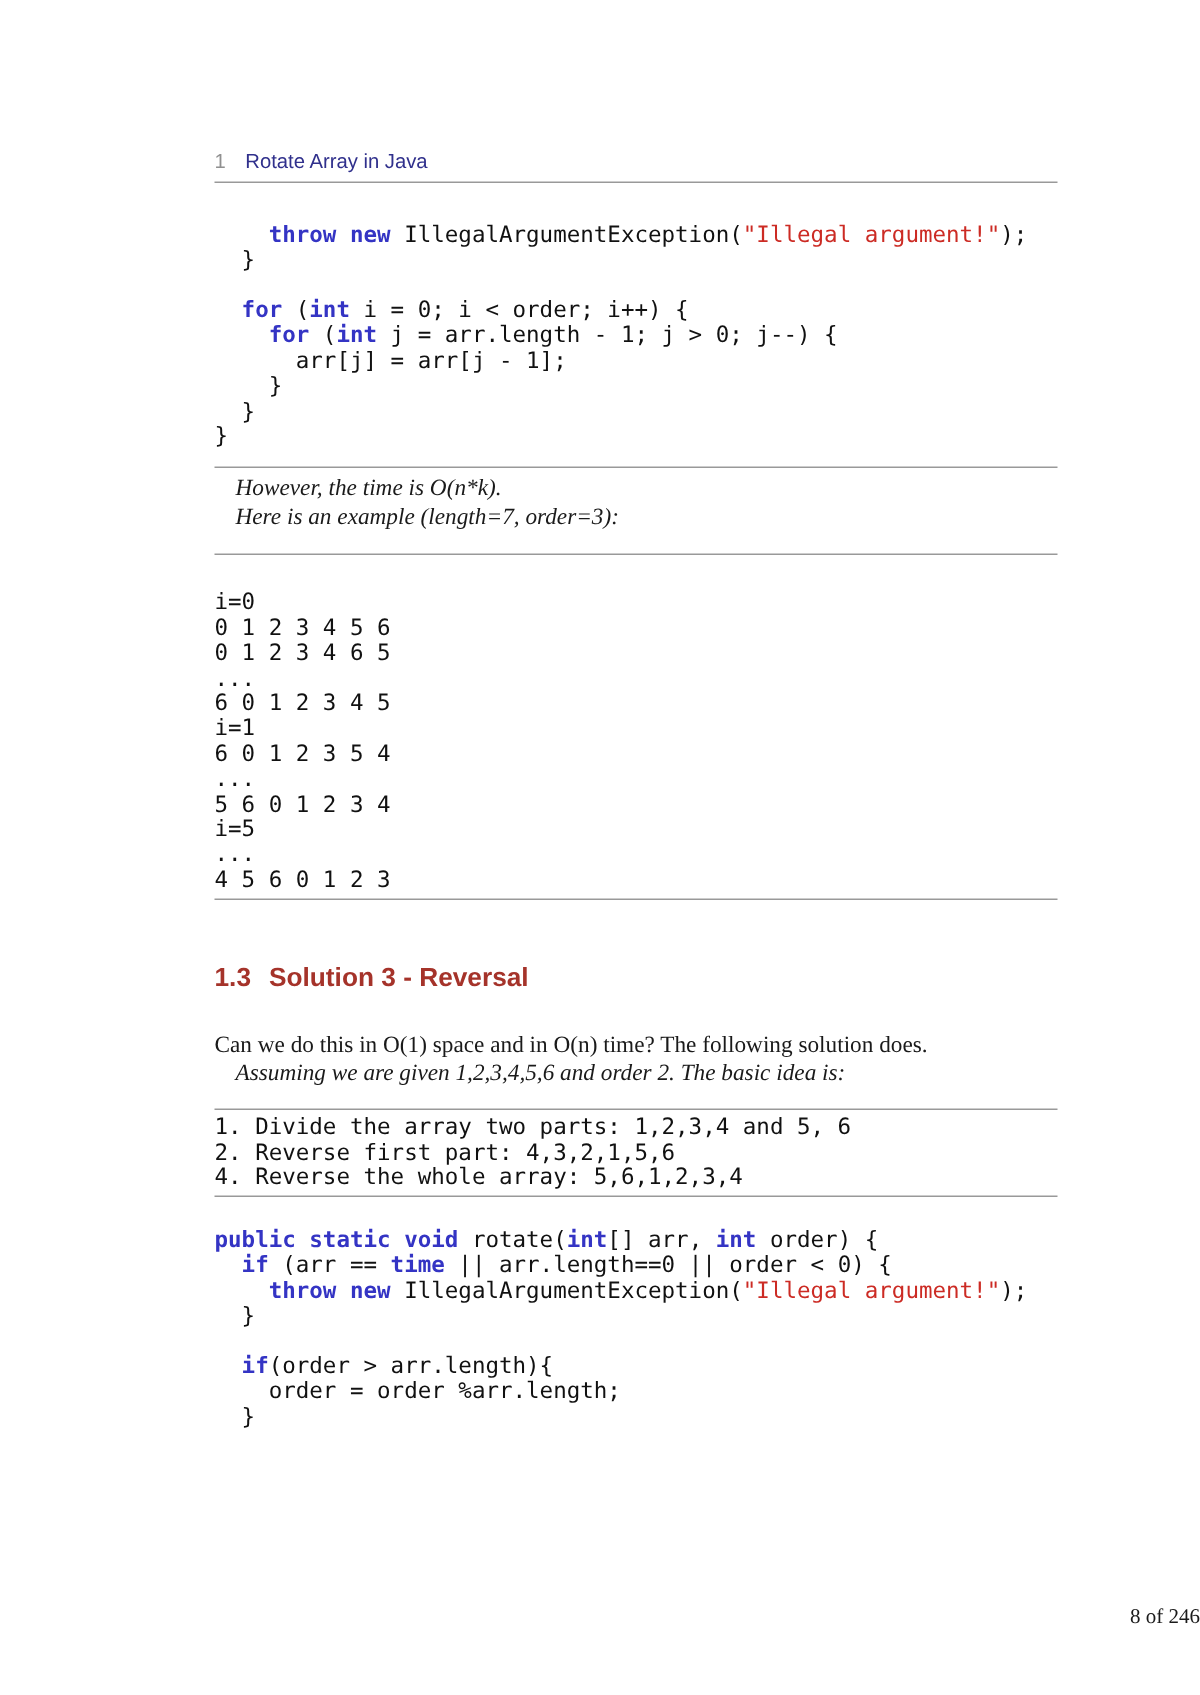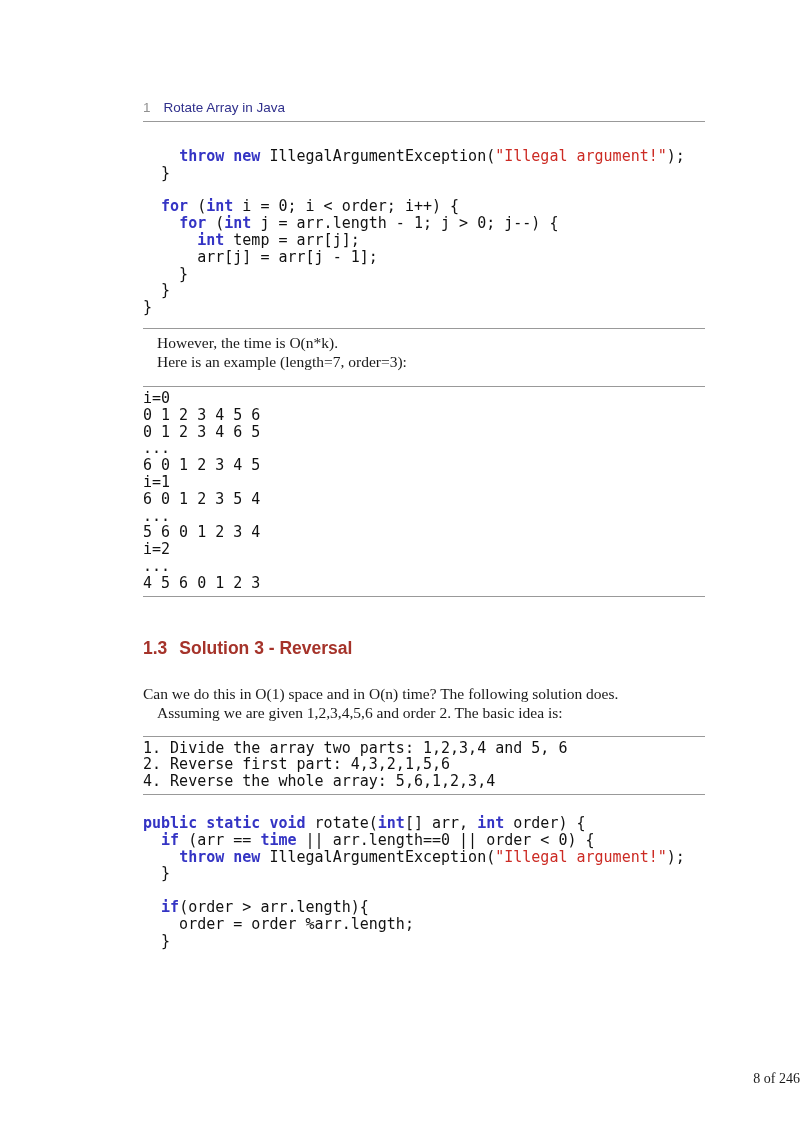--- a/index.html
+++ b/index.html
@@ -32,25 +32,25 @@
   .tok-k{color:var(--kw);font-weight:bold;}
   .tok-s{color:var(--str);}
   .tok-p{color:inherit;}
 
   .rule{border-top:1px solid var(--rule);height:0;}
 
   .blk1{margin-top:26px;}
   .r-after-code1{margin-top:12px;}
 
   .body-p{font-size:15.5px;line-height:19px;margin:0;}
-  .indent{text-indent:14px;}
+  .indent{text-indent:14px;font-style:italic;}
   .p-however{margin-top:4px;}
 
   .r-before-trace{margin-top:15px;}
-  .trace{padding:3px 0 4px;}
+  .trace{padding:3px 0 4px;margin-top:20px;}
 
   .section-heading{
     margin-top:41px;display:flex;align-items:flex-start;gap:12px;
     font-family:"Liberation Sans",sans-serif;font-weight:bold;font-size:17.5px;
     line-height:20px;color:var(--heading);
   }
 
   .p-can{margin-top:26px;}
   .r-before-steps{margin-top:14px;}
   .steps{padding:3px 0 4px;}
@@ -72,21 +72,20 @@
       <span class="chap-num">1</span>
       <span class="chap-title">Rotate Array in Java</span>
     </div>
 
     <div class="code blk1">
         <div class="cl"><span class="tok-p">    </span><span class="tok-k">throw</span><span class="tok-p"> </span><span class="tok-k">new</span><span class="tok-p"> IllegalArgumentException(</span><span class="tok-s">"Illegal argument!"</span><span class="tok-p">);</span></div>
         <div class="cl"><span class="tok-p">  }</span></div>
         <div class="cl">&nbsp;</div>
         <div class="cl"><span class="tok-p">  </span><span class="tok-k">for</span><span class="tok-p"> (</span><span class="tok-k">int</span><span class="tok-p"> i = 0; i &lt; order; i++) {</span></div>
         <div class="cl"><span class="tok-p">    </span><span class="tok-k">for</span><span class="tok-p"> (</span><span class="tok-k">int</span><span class="tok-p"> j = arr.length - 1; j &gt; 0; j--) {</span></div>
-        <div class="cl"><span class="tok-p">      </span><span class="tok-k">int</span><span class="tok-p"> temp = arr[j];</span></div>
         <div class="cl"><span class="tok-p">      arr[j] = arr[j - 1];</span></div>
         <div class="cl"><span class="tok-p">    }</span></div>
         <div class="cl"><span class="tok-p">  }</span></div>
         <div class="cl"><span class="tok-p">}</span></div>
       </div>
     <div class="rule r-after-code1"></div>
 
     <p class="body-p indent p-however">However, the time is O(n*k).</p>
     <p class="body-p indent">Here is an example (length=7, order=3):</p>
 
@@ -94,21 +93,21 @@
     <div class="code trace">
         <div class="cl">i=0</div>
         <div class="cl">0 1 2 3 4 5 6</div>
         <div class="cl">0 1 2 3 4 6 5</div>
         <div class="cl">...</div>
         <div class="cl">6 0 1 2 3 4 5</div>
         <div class="cl">i=1</div>
         <div class="cl">6 0 1 2 3 5 4</div>
         <div class="cl">...</div>
         <div class="cl">5 6 0 1 2 3 4</div>
-        <div class="cl">i=2</div>
+        <div class="cl">i=5</div>
         <div class="cl">...</div>
         <div class="cl">4 5 6 0 1 2 3</div>
       </div>
     <div class="rule"></div>
 
     <div class="section-heading">
       <span class="sec-num">1.3</span>
       <span class="sec-title">Solution 3 - Reversal</span>
     </div>
 

